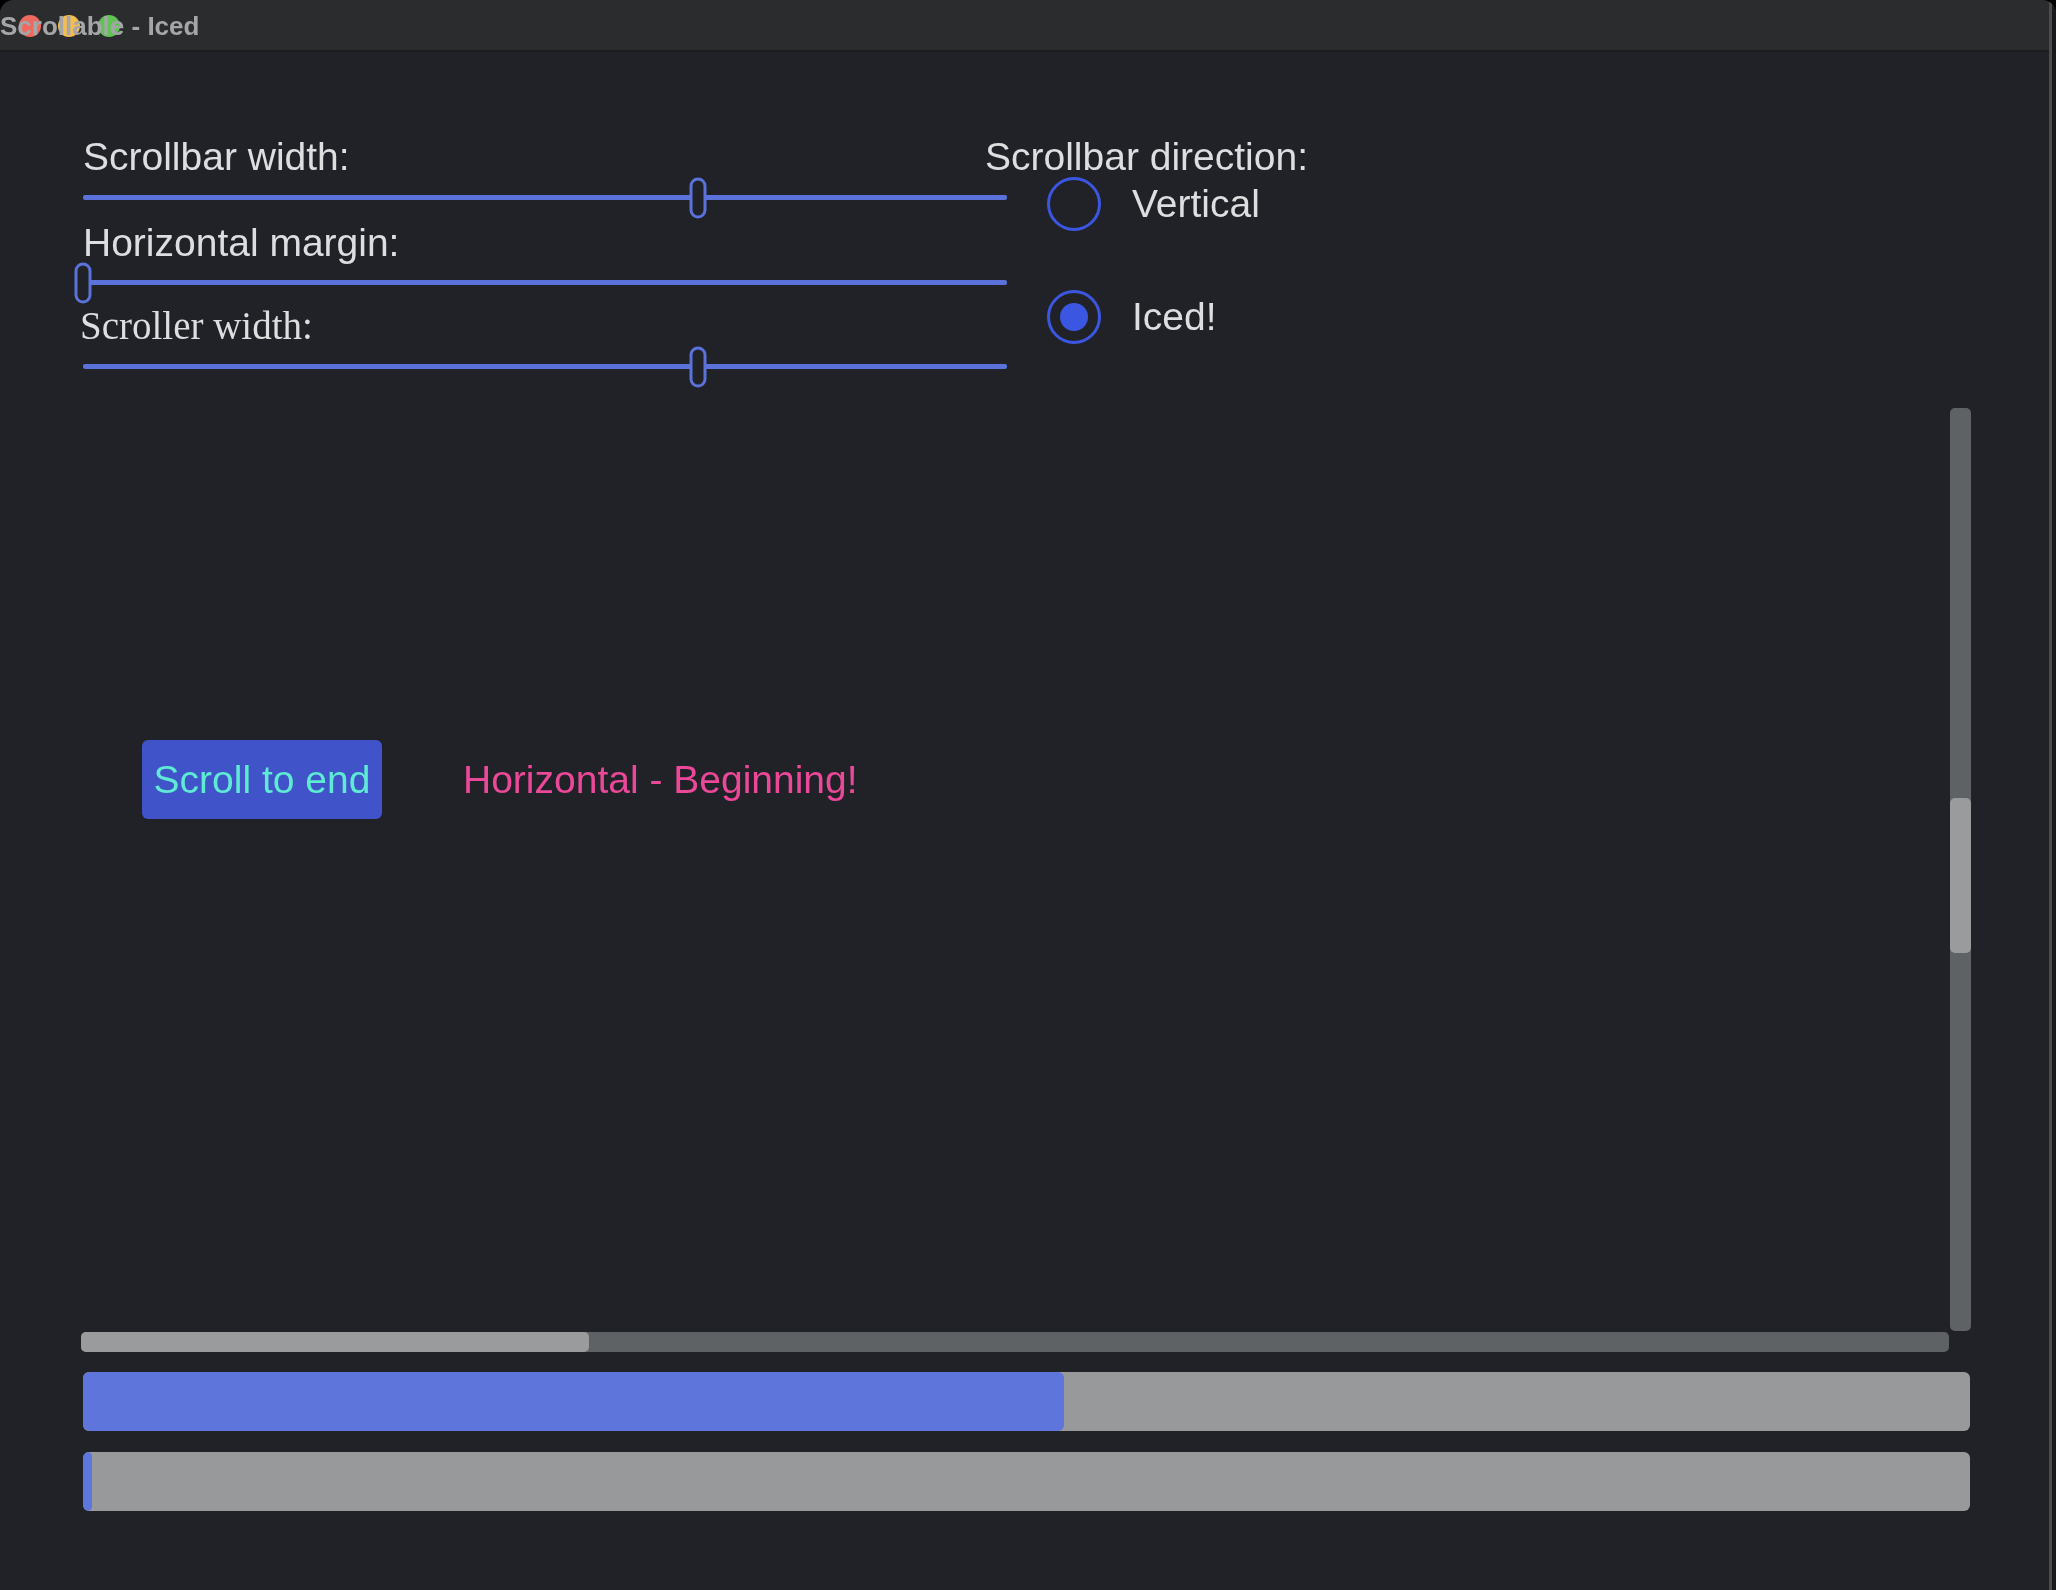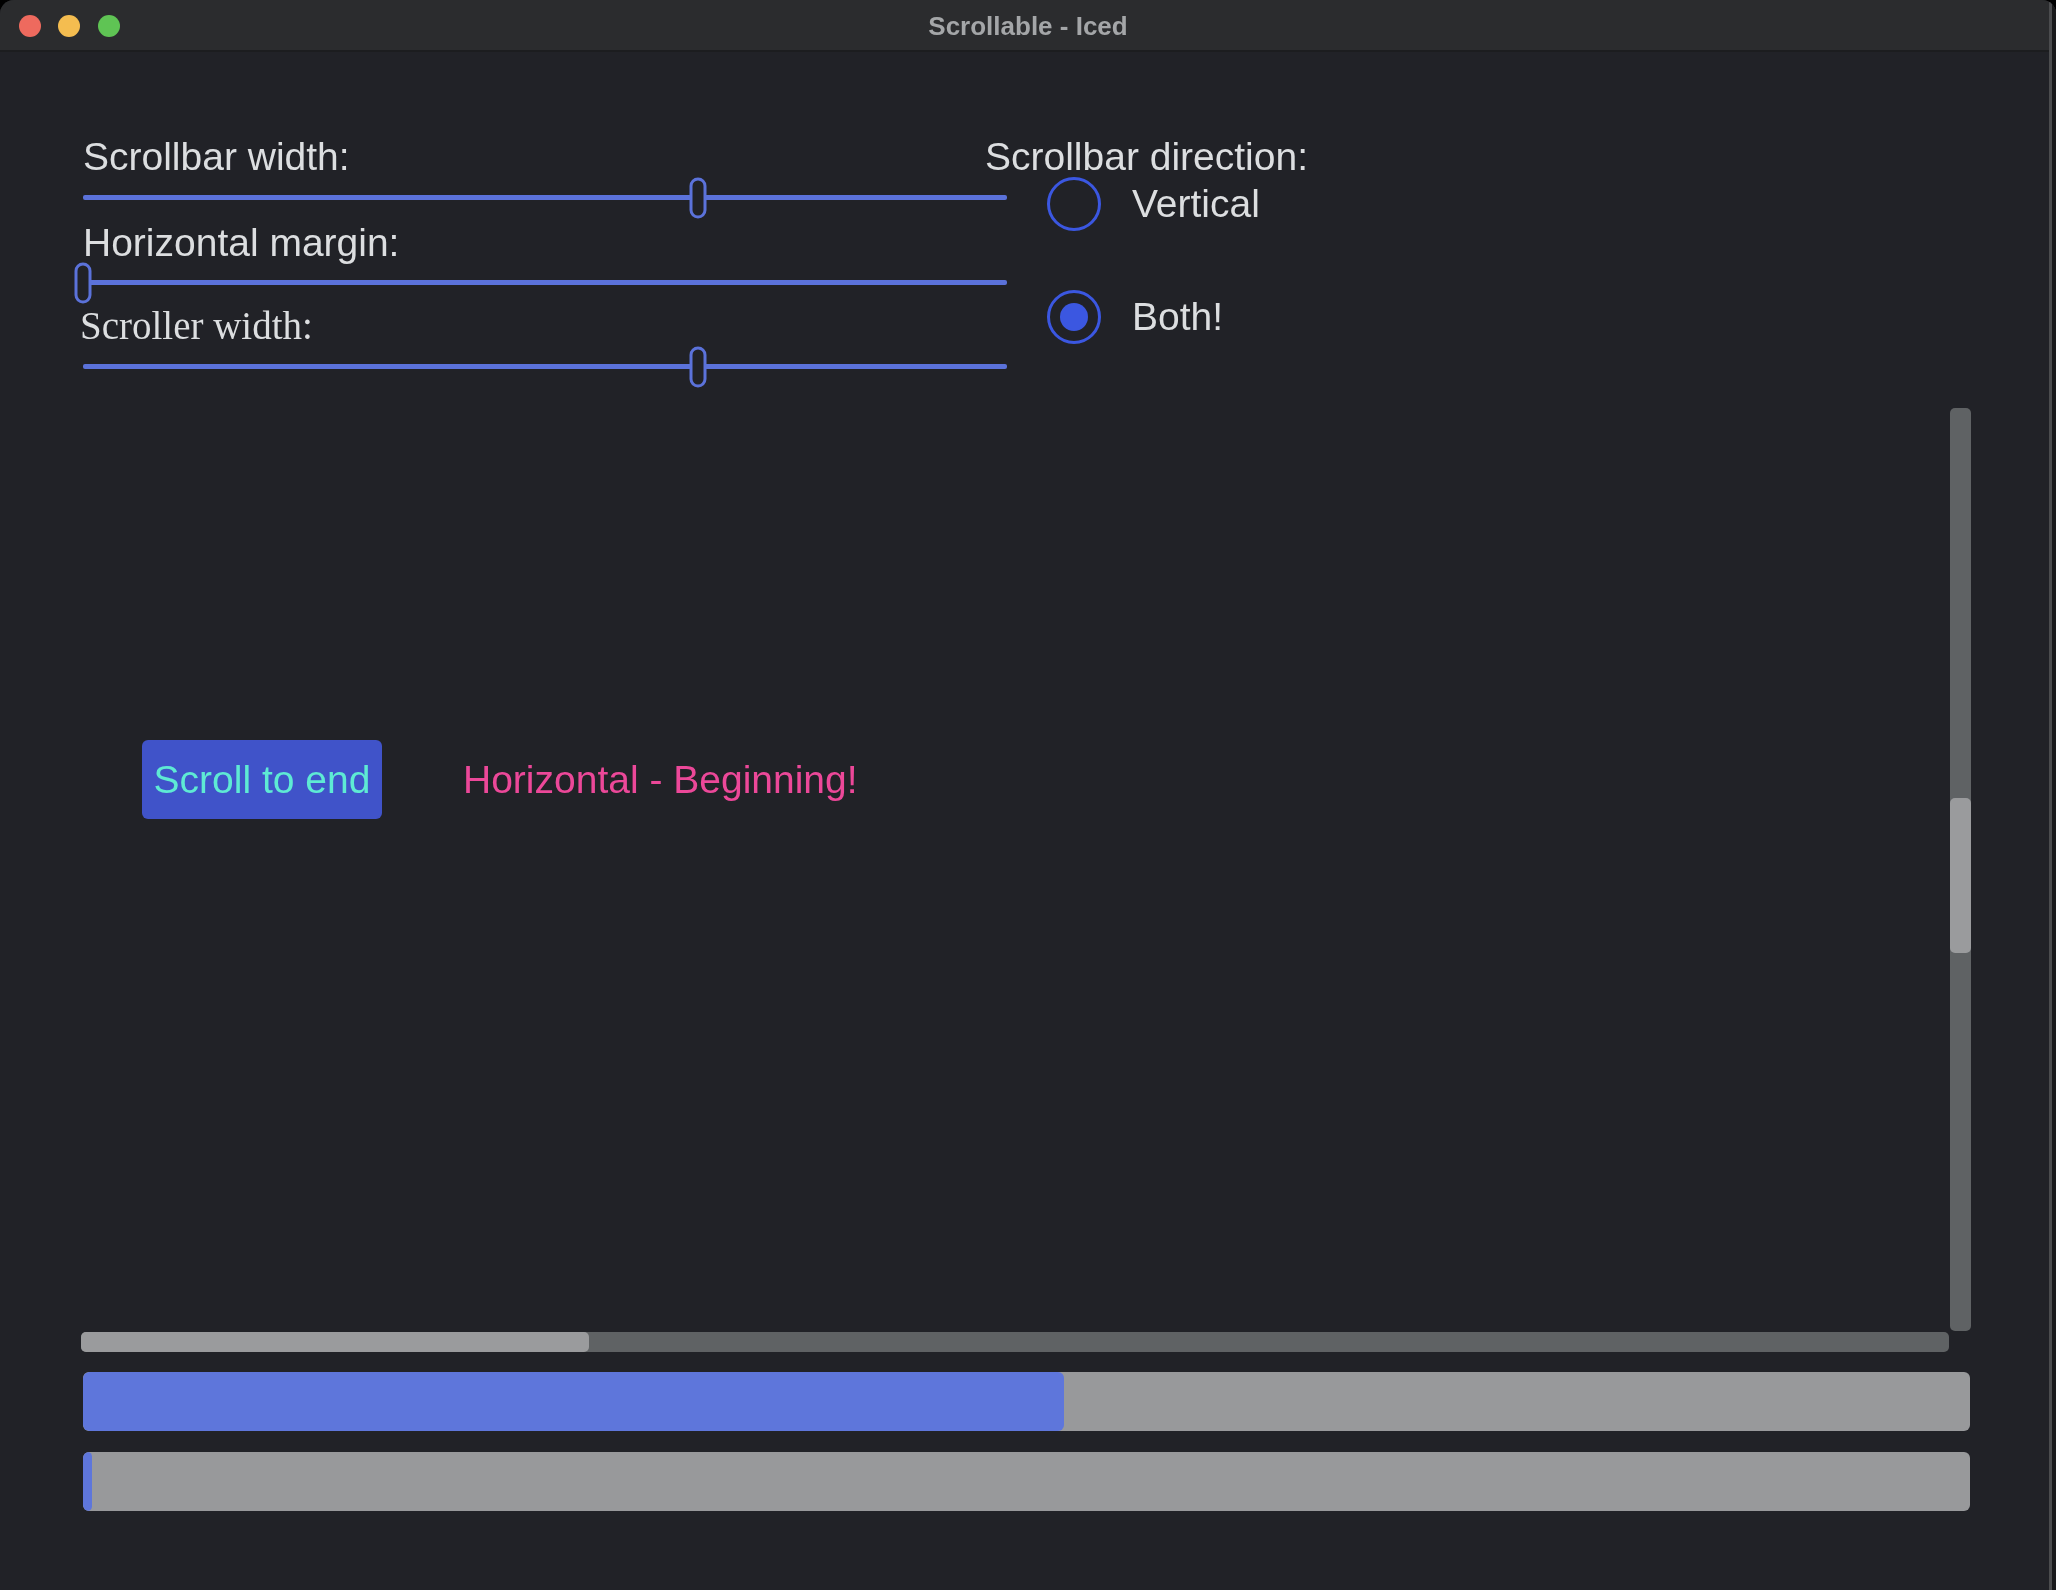--- a/index.html
+++ b/index.html
@@ -9,21 +9,21 @@
     background:#212227;overflow:hidden;
     border-radius:14px 14px 0 0;
   }
   
   .titlebar{
     position:absolute;left:0;top:0;width:2056px;height:52px;
     background:#2b2c2e;border-bottom:2px solid #1c1d1f;
   }
   .titlebar .title{
     position:absolute;left:0;top:0;width:100%;height:52px;line-height:52px;
-    text-align:center;font-size:26px;font-weight:bold;color:#a4a6a8;
+    font-size:26px;font-weight:bold;color:#a4a6a8;
   }
   .tl{position:absolute;top:15px;width:22px;height:22px;border-radius:50%;}
   .tl.close{left:19px;}
   .tl.min{left:58px;}
   .tl.zoom{left:98px;}
   
   .lbl{
     position:absolute;font-size:39px;color:#dcdee0;line-height:1.1;
     white-space:nowrap;
   }
@@ -105,21 +105,21 @@
   <div class="radio-row" style="top:177px;">
     <span class="radio-circle" style="border-color: rgb(59, 87, 225);">
       
     </span>
     <span class="radio-lbl">Vertical</span>
   </div>
   <div class="radio-row" style="top:290px;">
     <span class="radio-circle" style="border-color: rgb(59, 87, 225);">
       <span class="radio-dot" style="background: rgb(59, 87, 225);"></span>
     </span>
-    <span class="radio-lbl">Both!</span>
+    <span class="radio-lbl">Iced!</span>
   </div>
 
   <button class="btn" style="background: rgb(64, 83, 201);">Scroll to end</button>
   <div class="status">Horizontal - Beginning!</div>
 
   <div class="vscroll" style="background: rgb(95, 98, 100);">
     <div class="thumb" style="top: 42.2%; height: 16.8%; background: rgb(154, 155, 157);"></div>
   </div>
 
   <div class="hscroll" style="background: rgb(95, 98, 100);">

